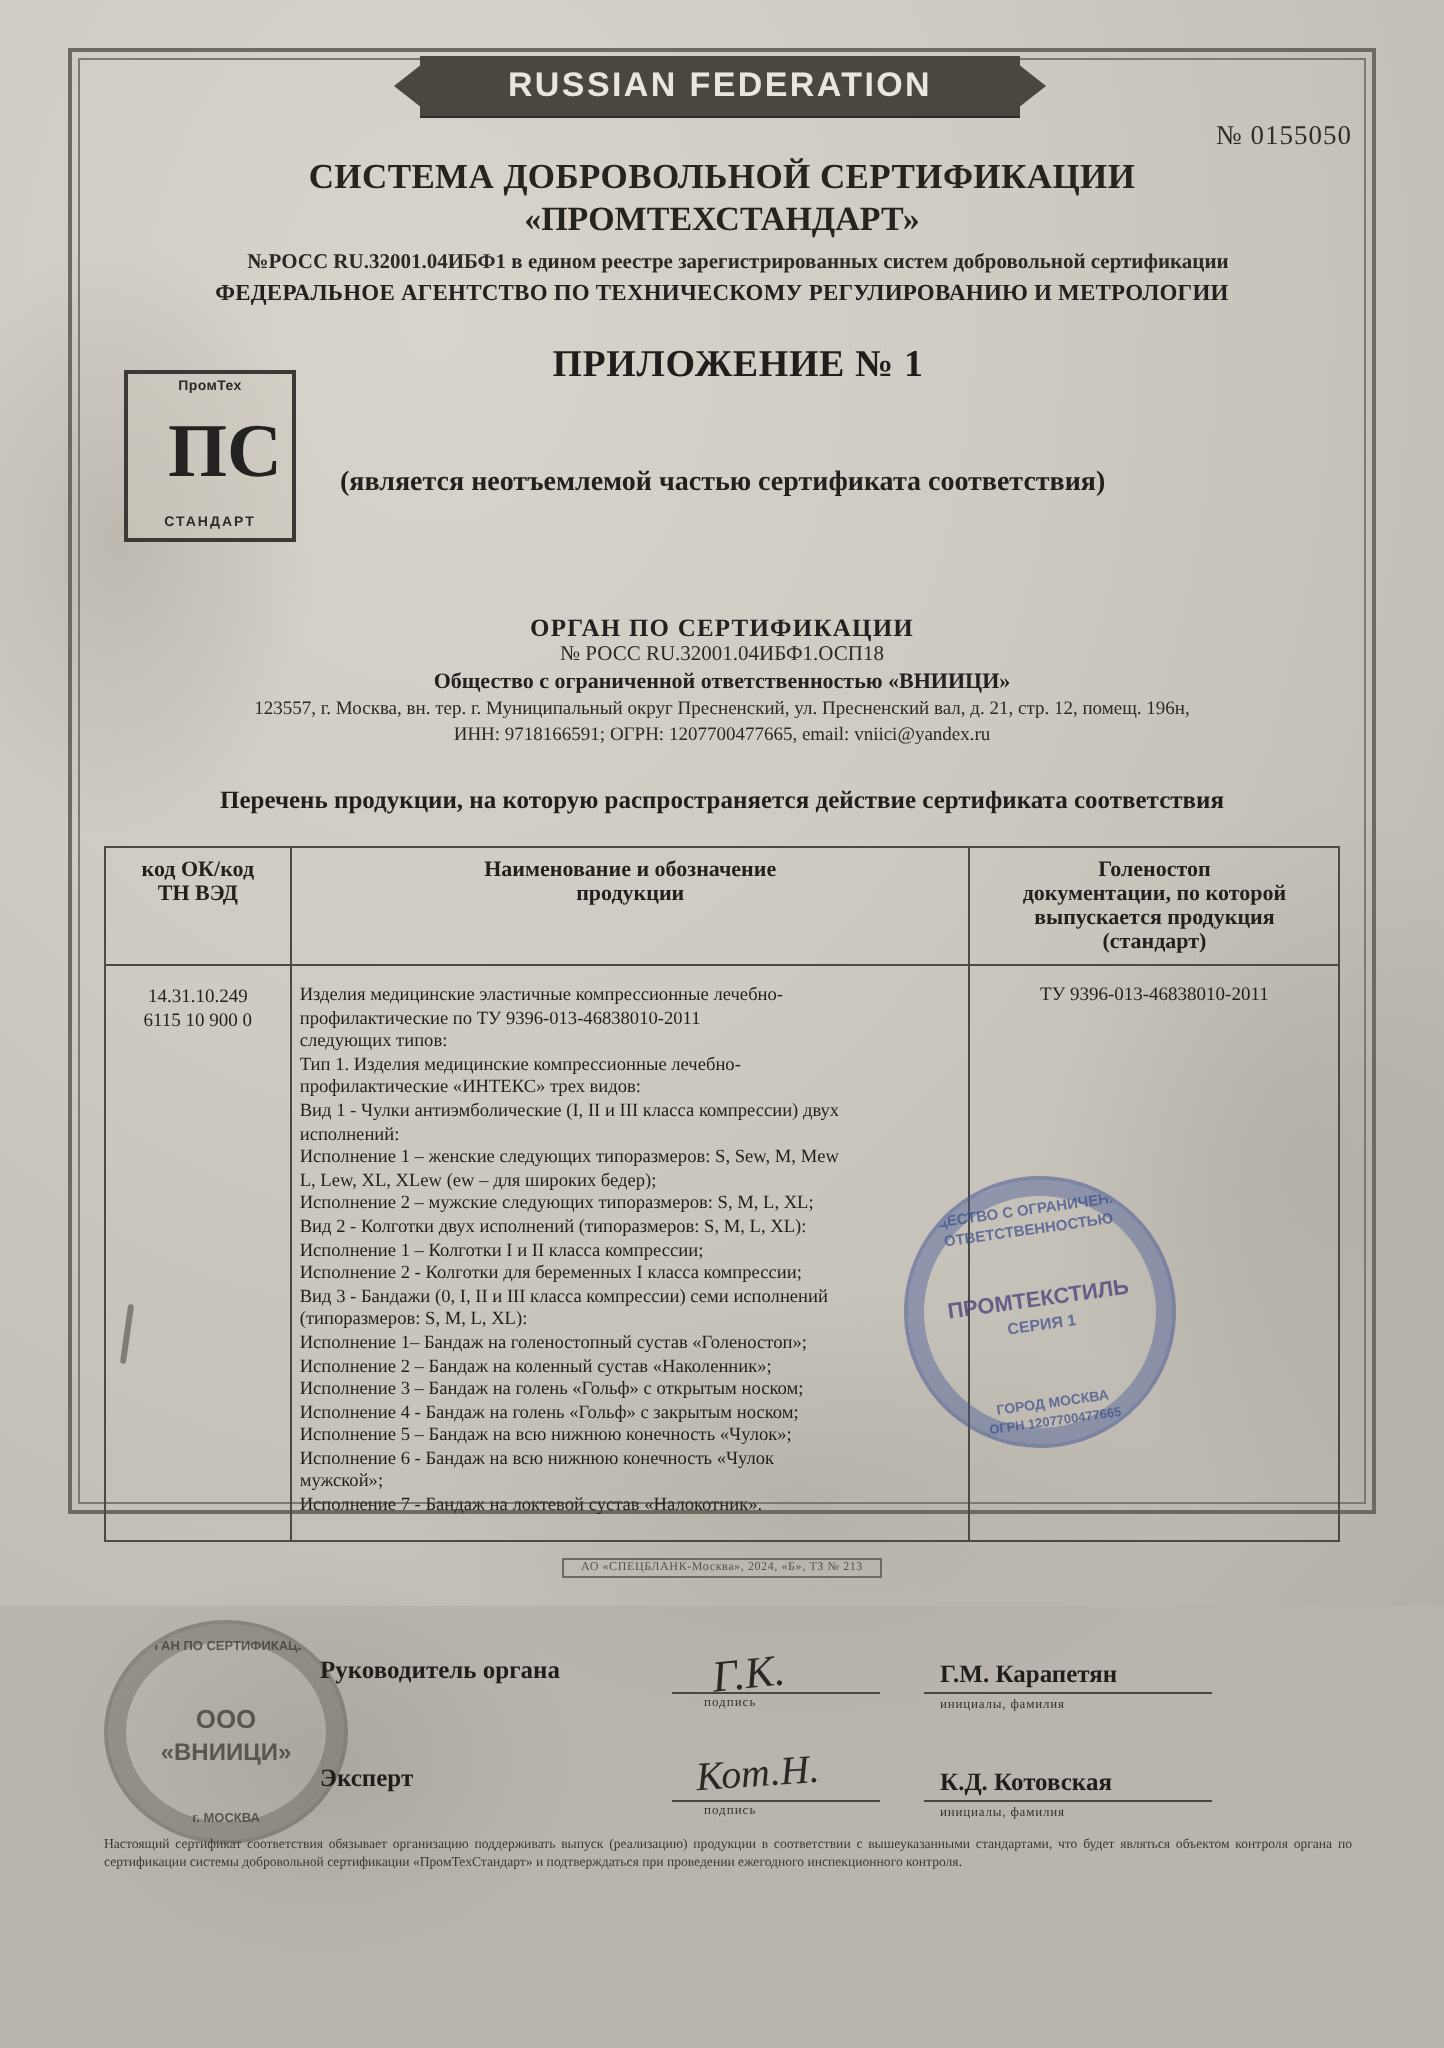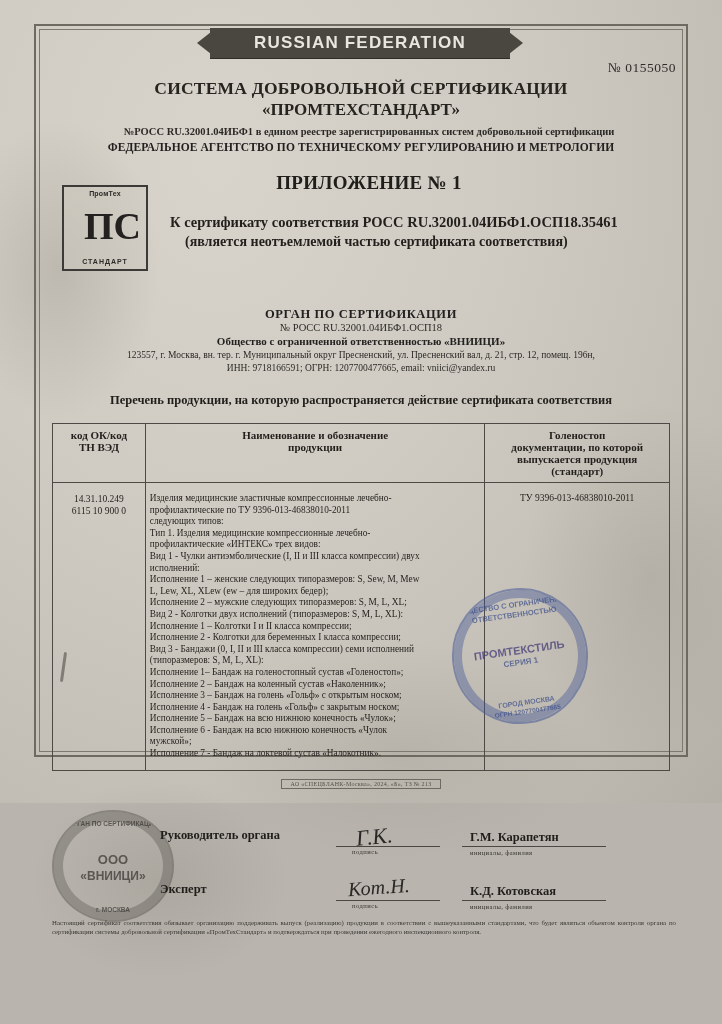--- a/index.html
+++ b/index.html
@@ -97,21 +97,21 @@
     font-size:38px;font-weight:bold;color:#242220;
     font-family:"Liberation Serif", serif;line-height:42px;
   }
 
   .cert-line1{
     position:absolute;left:170px;top:214px;right:40px;
     font-size:14.5px;font-weight:bold;color:#221f1c;
   }
   .cert-line2{
     position:absolute;left:170px;top:234px;right:40px;
-    font-size:14px;font-weight:bold;color:#221f1c;margin-left:15px;
+    font-size:14px;font-weight:bold;color:#221f1c;
   }
   .cert-line3{
     position:absolute;left:170px;top:261px;right:40px;
     font-size:14.5px;font-weight:bold;color:#221f1c;
   }
 
   .org-title{
     position:absolute;left:0;right:0;top:307px;text-align:center;
     font-size:12.5px;font-weight:bold;color:#232120;letter-spacing:.6px;
   }
@@ -275,21 +275,20 @@
   <div class="line-small">№РОСС RU.32001.04ИБФ1 в едином реестре зарегистрированных систем добровольной сертификации</div>
   <div class="line-agency">ФЕДЕРАЛЬНОЕ АГЕНТСТВО ПО ТЕХНИЧЕСКОМУ РЕГУЛИРОВАНИЮ И МЕТРОЛОГИИ</div>
   <div class="prilozhenie">ПРИЛОЖЕНИЕ № 1</div>
 
   <div class="logo">
     <div class="top-txt">ПромТех</div>
     <div class="mark">ПС</div>
     <div class="bot-txt">СТАНДАРТ</div>
   </div>
 
-  <div class="cert-line1">К сертификату соответствия РОСС RU.32001.04ИБФ1.ОСП18.35461</div>
   <div class="cert-line2">(является неотъемлемой частью сертификата соответствия)</div>
 
   <div class="org-title">ОРГАН ПО СЕРТИФИКАЦИИ</div>
   <div class="org-reg">№ РОСС RU.32001.04ИБФ1.ОСП18</div>
   <div class="org-name">Общество с ограниченной ответственностью «ВНИИЦИ»</div>
   <div class="org-addr">123557, г. Москва, вн. тер. г. Муниципальный округ Пресненский, ул. Пресненский вал, д. 21, стр. 12, помещ. 196н,</div>
   <div class="org-inn">ИНН: 9718166591; ОГРН: 1207700477665, email: vniici@yandex.ru</div>
 
   <div class="perechen">Перечень продукции, на которую распространяется действие сертификата соответствия</div>
 

